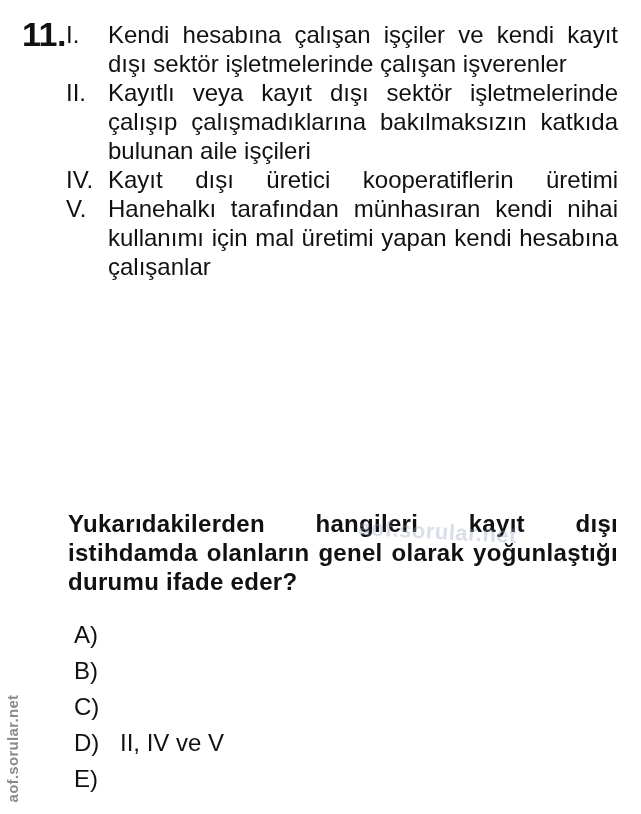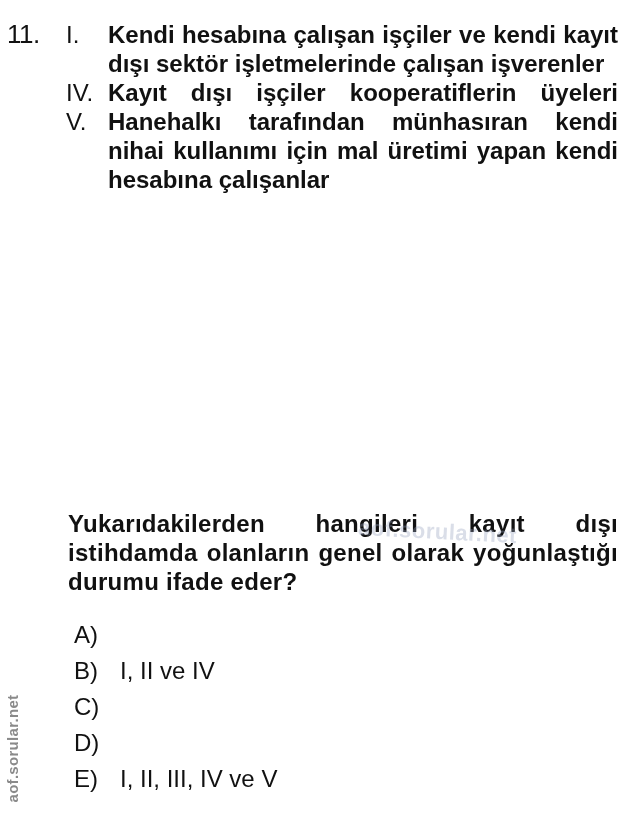--- a/index.html
+++ b/index.html
@@ -10,24 +10,24 @@
     body {
       width: 641px;
       height: 814px;
       position: relative;
       overflow: hidden;
       font-family: "Liberation Sans", sans-serif;
       color: #111111;
     }
     .qnum {
       position: absolute;
-      left: 7px;
+      left: 22px;
       top: 20px;
-      font-size: 26px;
-      font-weight: normal;
+      font-size: 34px;
+      font-weight: bold;
       line-height: 29px;
       letter-spacing: -0.5px;
     }
     .items {
       position: absolute;
       left: 66px;
       top: 20px;
       width: 552px;
     }
     .item {
@@ -37,21 +37,20 @@
     }
     .item .roman {
       width: 42px;
       flex: 0 0 42px;
     }
     .item .body {
       flex: 1;
       text-align: justify;
       text-align-last: left;
       word-spacing: 0px;
-      font-weight: bold;
     }
     .item .body.full-last {
       text-align-last: justify;
     }
     .prompt {
       position: absolute;
       left: 68px;
       top: 509px;
       width: 550px;
       font-size: 24px;
@@ -105,46 +104,49 @@
 <body>
 
 <div class="qnum">11.</div>
 
 <div class="items">
   <div class="item">
     <span class="roman">I.</span>
     <span class="body">Kendi hesabına çalışan işçiler ve kendi kayıt dışı sektör işletmelerinde çalışan işverenler</span>
   </div>
   <div class="item">
+    <span class="roman">II.</span>
+    <span class="body">Kayıtlı veya kayıt dışı sektör işletmelerinde çalışıp çalışmadıklarına bakılmaksızın katkıda bulunan aile işçileri</span>
+  </div>
+  <div class="item">
     <span class="roman">IV.</span>
-    <span class="body full-last">Kayıt dışı işçiler kooperatiflerin üyeleri</span>
+    <span class="body full-last">Kayıt dışı üretici kooperatiflerin üretimi</span>
   </div>
   <div class="item">
     <span class="roman">V.</span>
     <span class="body">Hanehalkı tarafından münhasıran kendi nihai kullanımı için mal üretimi yapan kendi hesabına çalışanlar</span>
   </div>
 </div>
 
 <div class="prompt">Yukarıdakilerden hangileri kayıt dışı istihdamda olanların genel olarak yoğunlaştığı durumu ifade eder?</div>
 
 <div class="watermark-center">aof.sorular.net</div>
 
 <div class="options">
   <div class="option">
     <span class="letter">A)</span>
   </div>
   <div class="option">
     <span class="letter">B)</span>
-    <span>I, II ve IV</span>
   </div>
   <div class="option">
     <span class="letter">C)</span>
   </div>
   <div class="option">
     <span class="letter">D)</span>
+    <span>II, IV ve V</span>
   </div>
   <div class="option">
     <span class="letter">E)</span>
-    <span>I, II, III, IV ve V</span>
   </div>
 </div>
 
 <div class="side-watermark">aof.sorular.net</div>
 
 </body></html>

